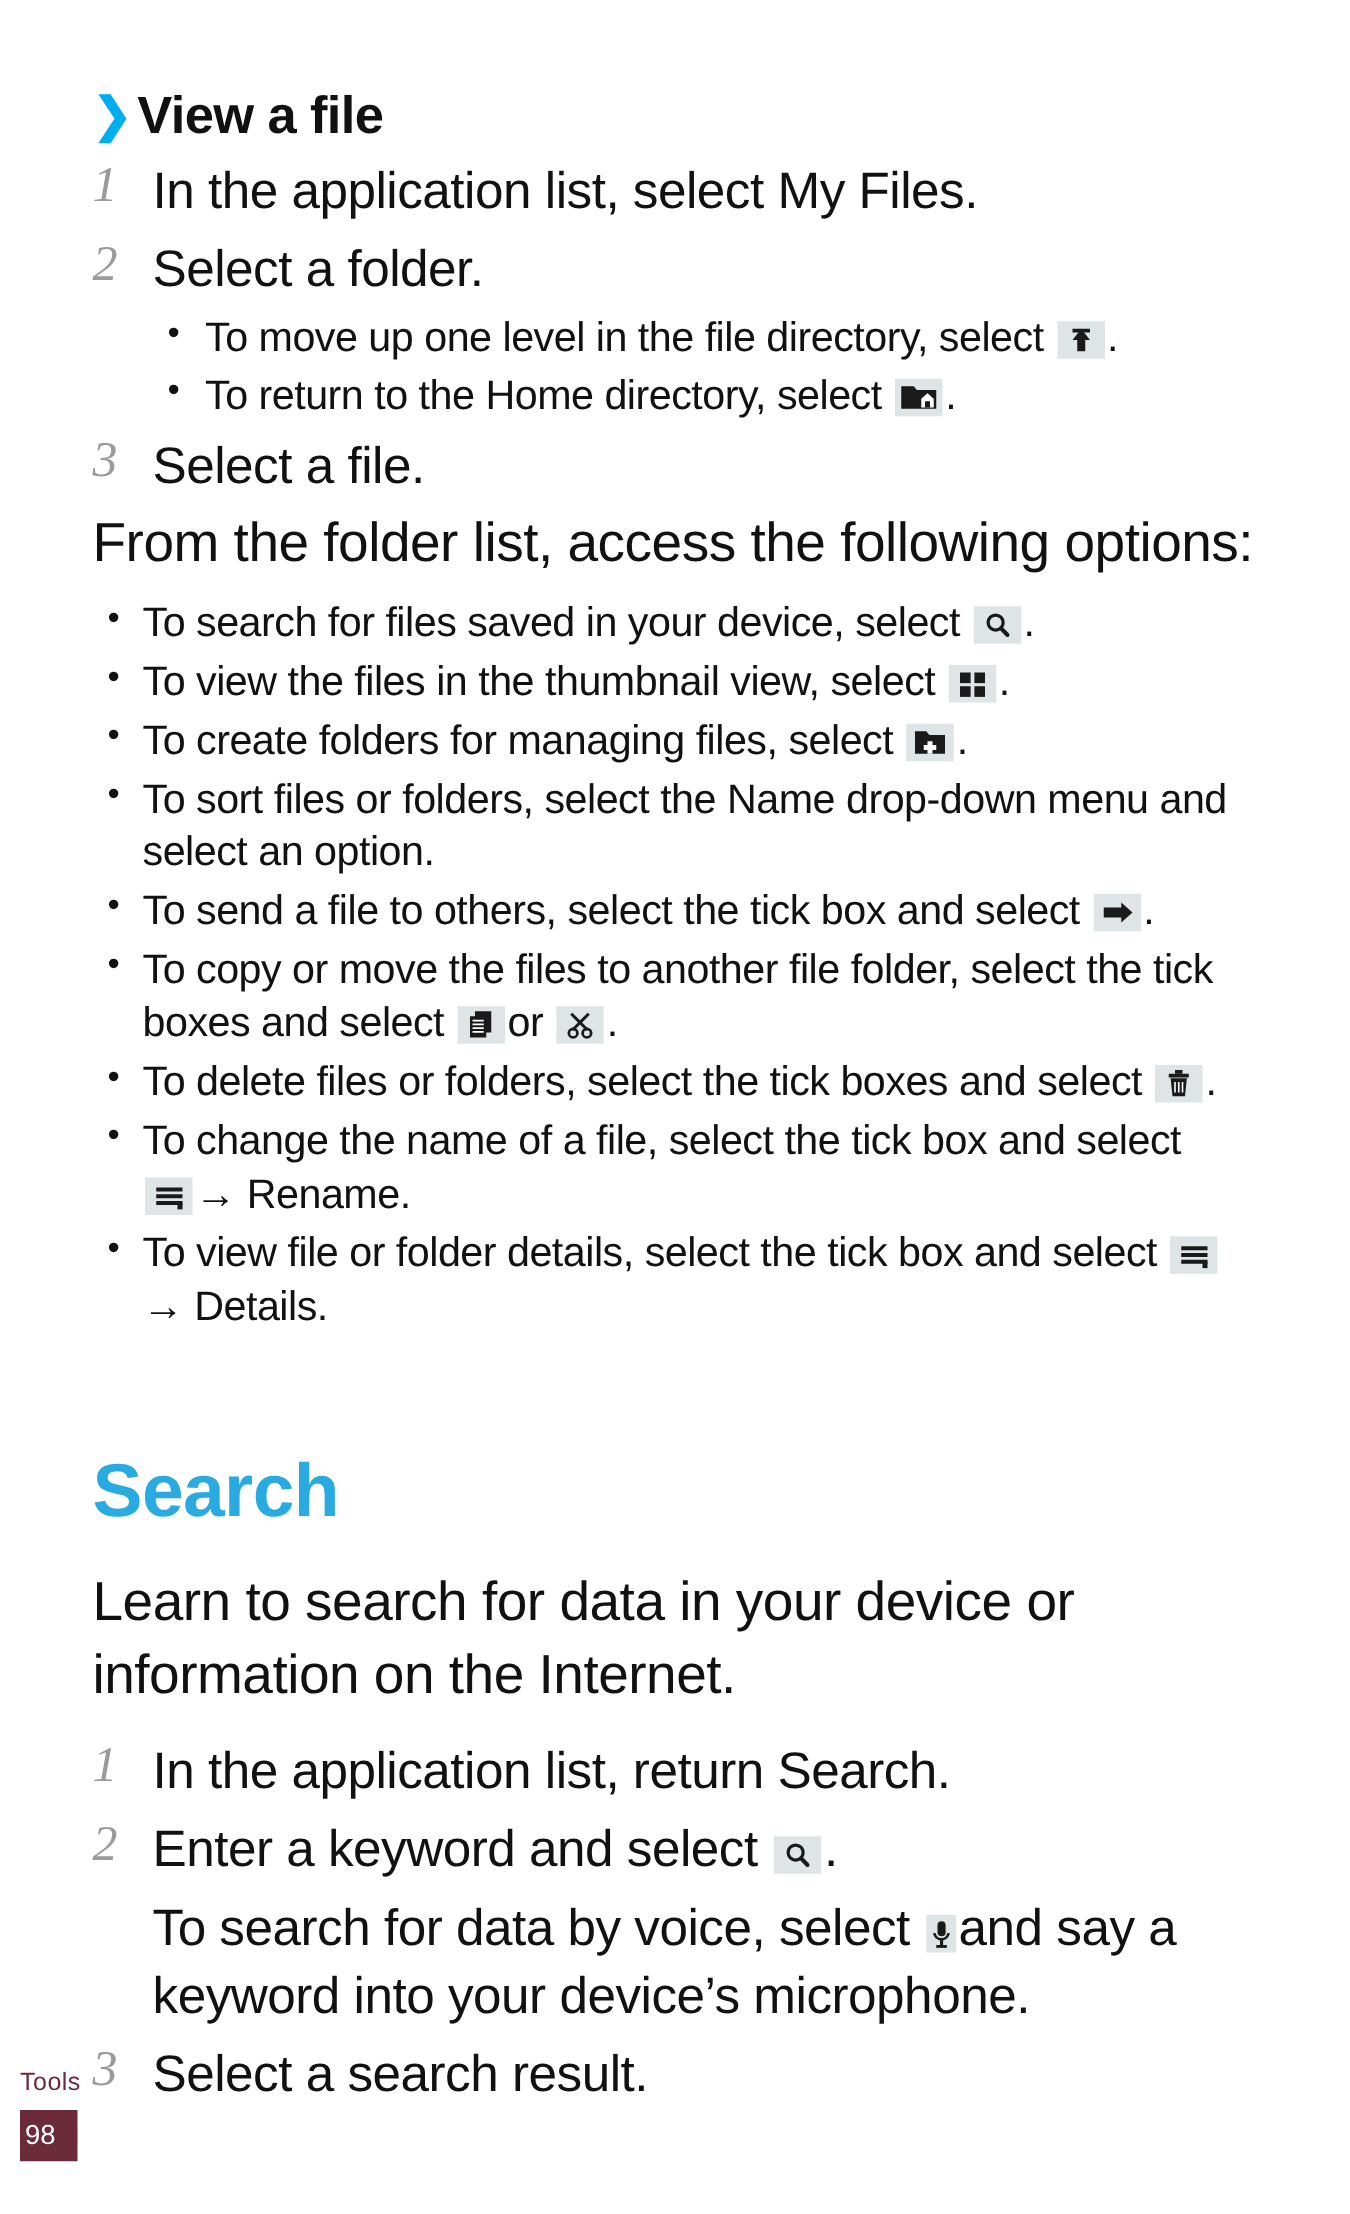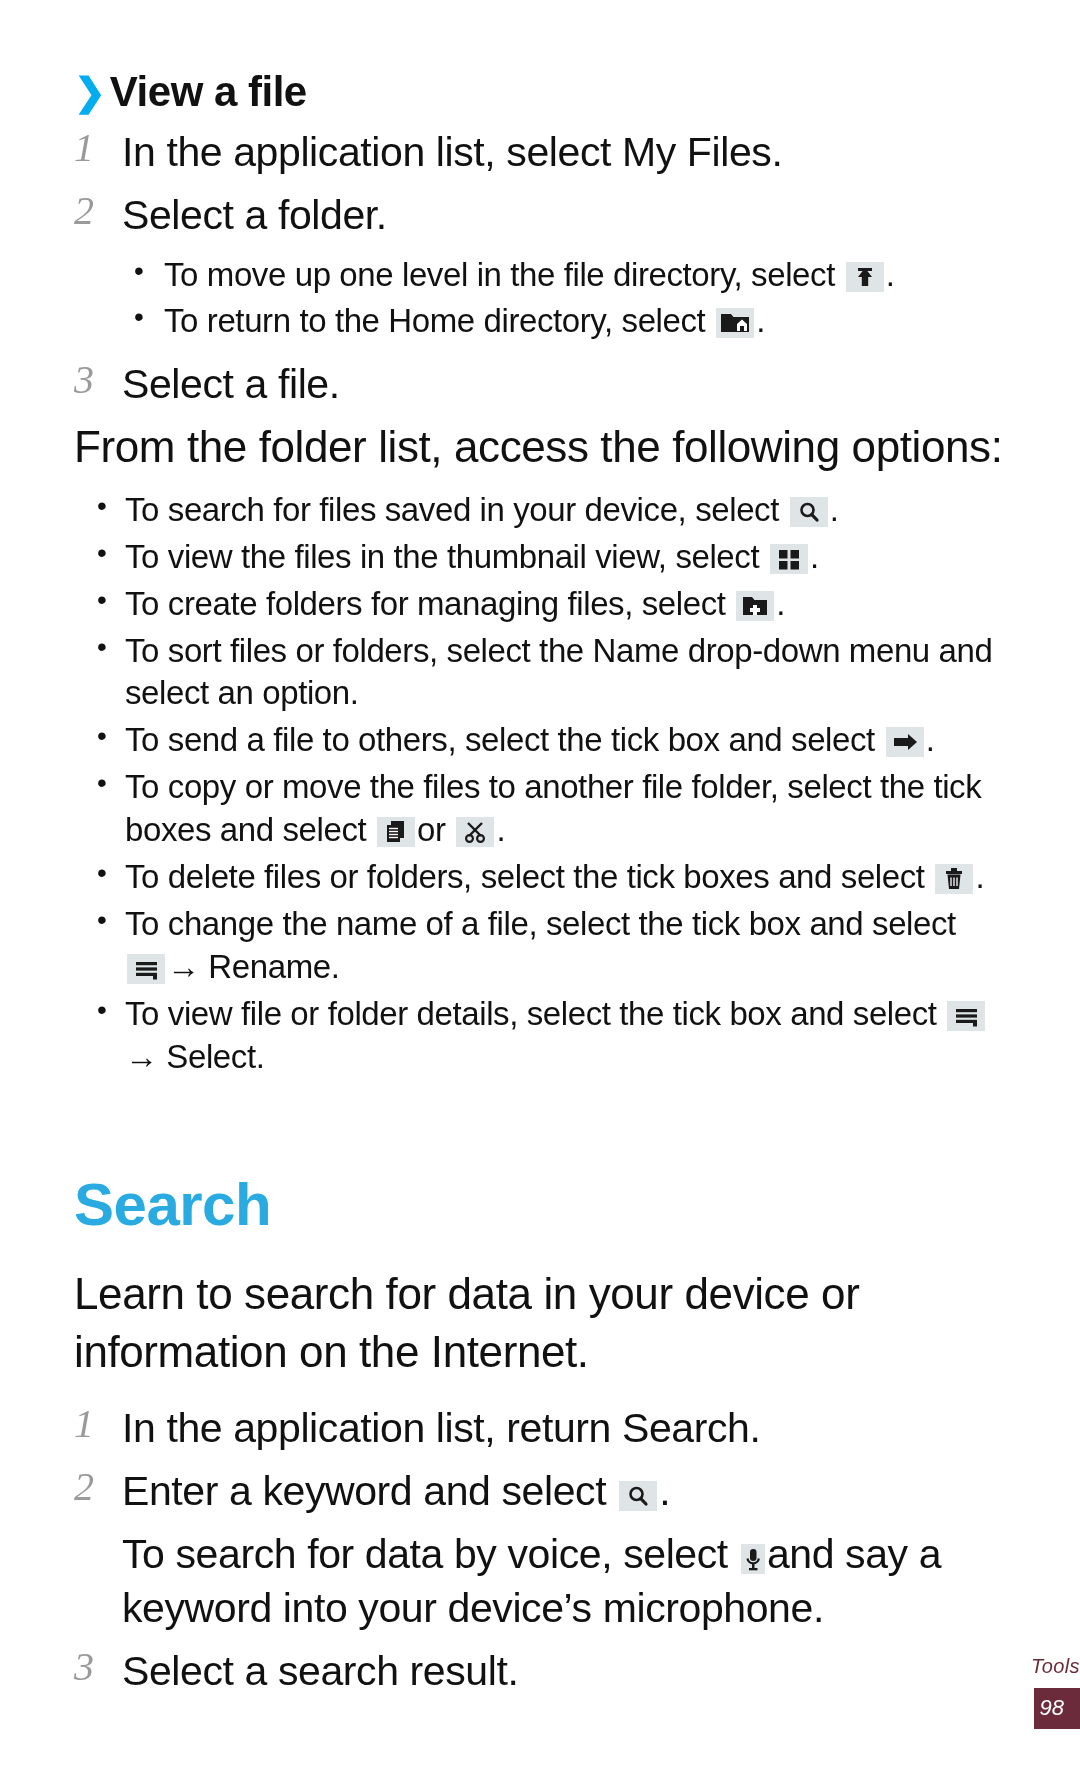--- a/index.html
+++ b/index.html
@@ -72,21 +72,21 @@
     font-size: 41px;
     line-height: 1.30;
     letter-spacing: -0.4px;
     flex: 1;
     padding-top: 4px;
   }
 
   
   ul.bl {
     list-style: none;
-    margin: 11px;
+    margin: 0;
     padding: 0;
   }
   ul.bl li {
     position: relative;
     padding-left: 40px;
     font-size: 33px;
     line-height: 1.30;
     letter-spacing: -0.4px;
     margin-bottom: 4px;
   }
@@ -120,22 +120,21 @@
     line-height: 0;
   }
   .ico svg { display: block; }
 
   
   .footer {
     position: absolute;
     left: 16px;
     right: 0;
     bottom: 42px;
-    text-align: right;
-    font-style: italic;
+    text-align: left;
   }
   .footer-label {
     color: #6b2b3a;
     font-size: 20px;
     letter-spacing: 0.4px;
     margin-bottom: 10px;
   }
   .page-num {
     display: inline-block;
     background: #6b2b3a;
@@ -302,21 +301,21 @@
       <span class="ico">
         <svg width="38" height="30" viewBox="0 0 38 30">
           <g fill="#1a1a1a">
             <rect x="9" y="8" width="21" height="3.2"></rect>
             <rect x="9" y="13.4" width="21" height="3.2"></rect>
             <rect x="9" y="18.8" width="21" height="3.2"></rect>
           </g>
           <rect x="26" y="20.5" width="4" height="5" fill="#1a1a1a"></rect>
         </svg>
       </span><br>
-      <span>→ Select.</span>
+      <span>→ Details.</span>
     </li>
 
   </ul>
 
   <h1 class="main-head">Search</h1>
 
   <p class="para">Learn to search for data in your device or information on the Internet.</p>
 
   <div class="step" style="margin-top:18px">
     <div class="step-num">1</div>

